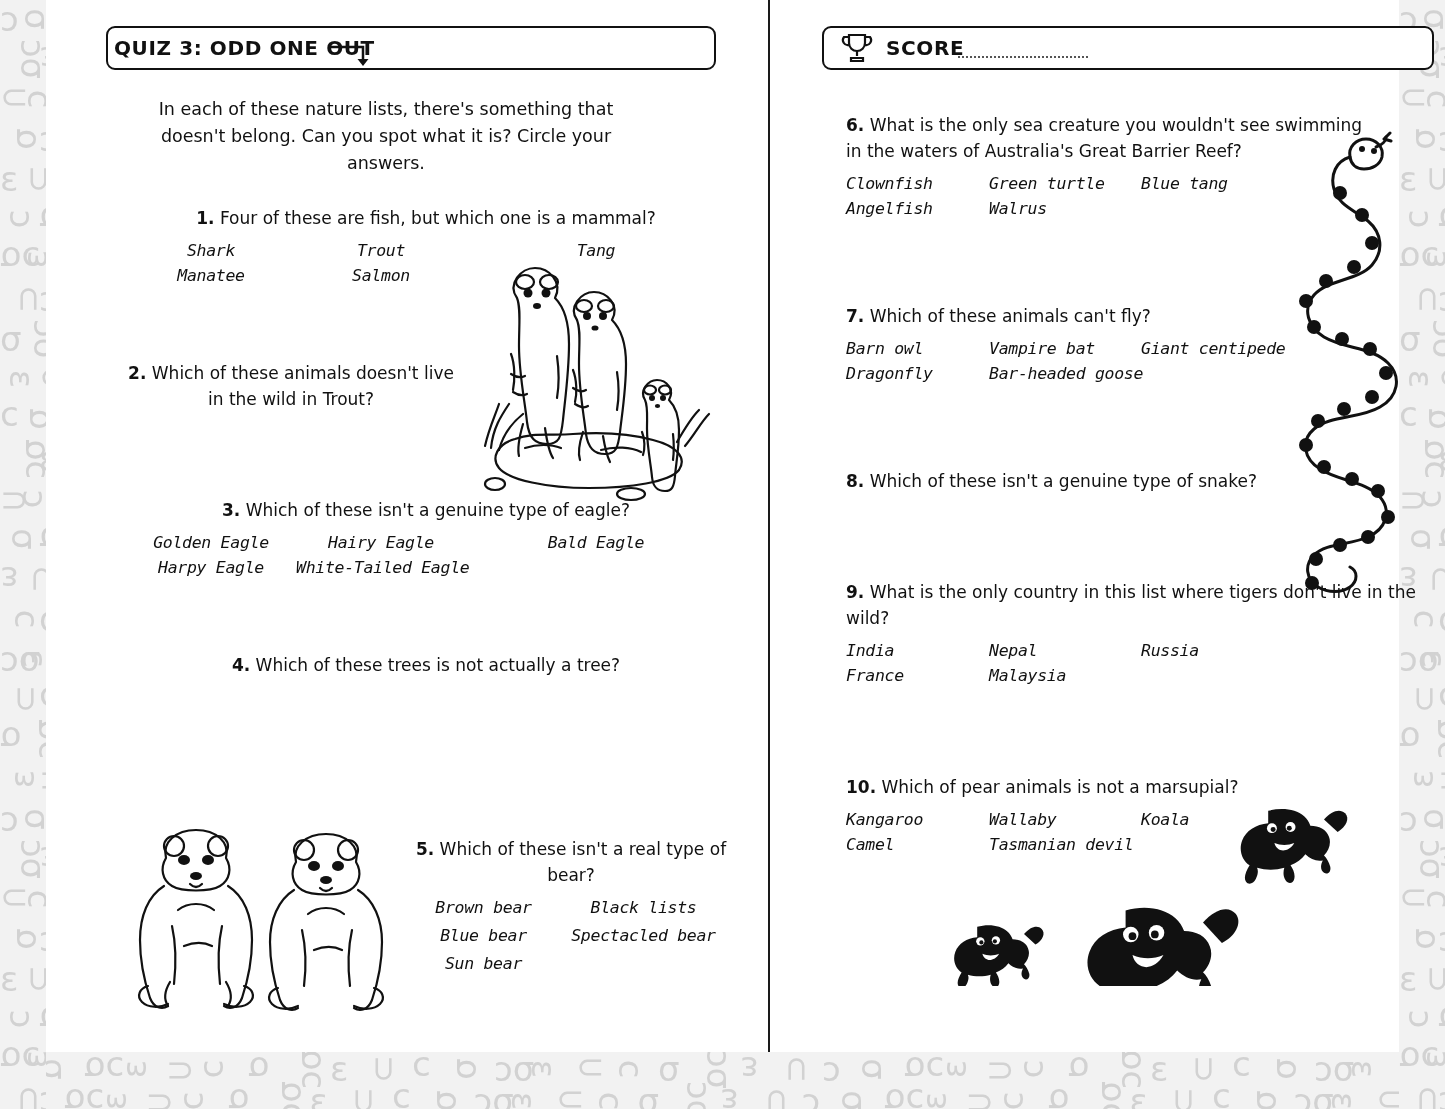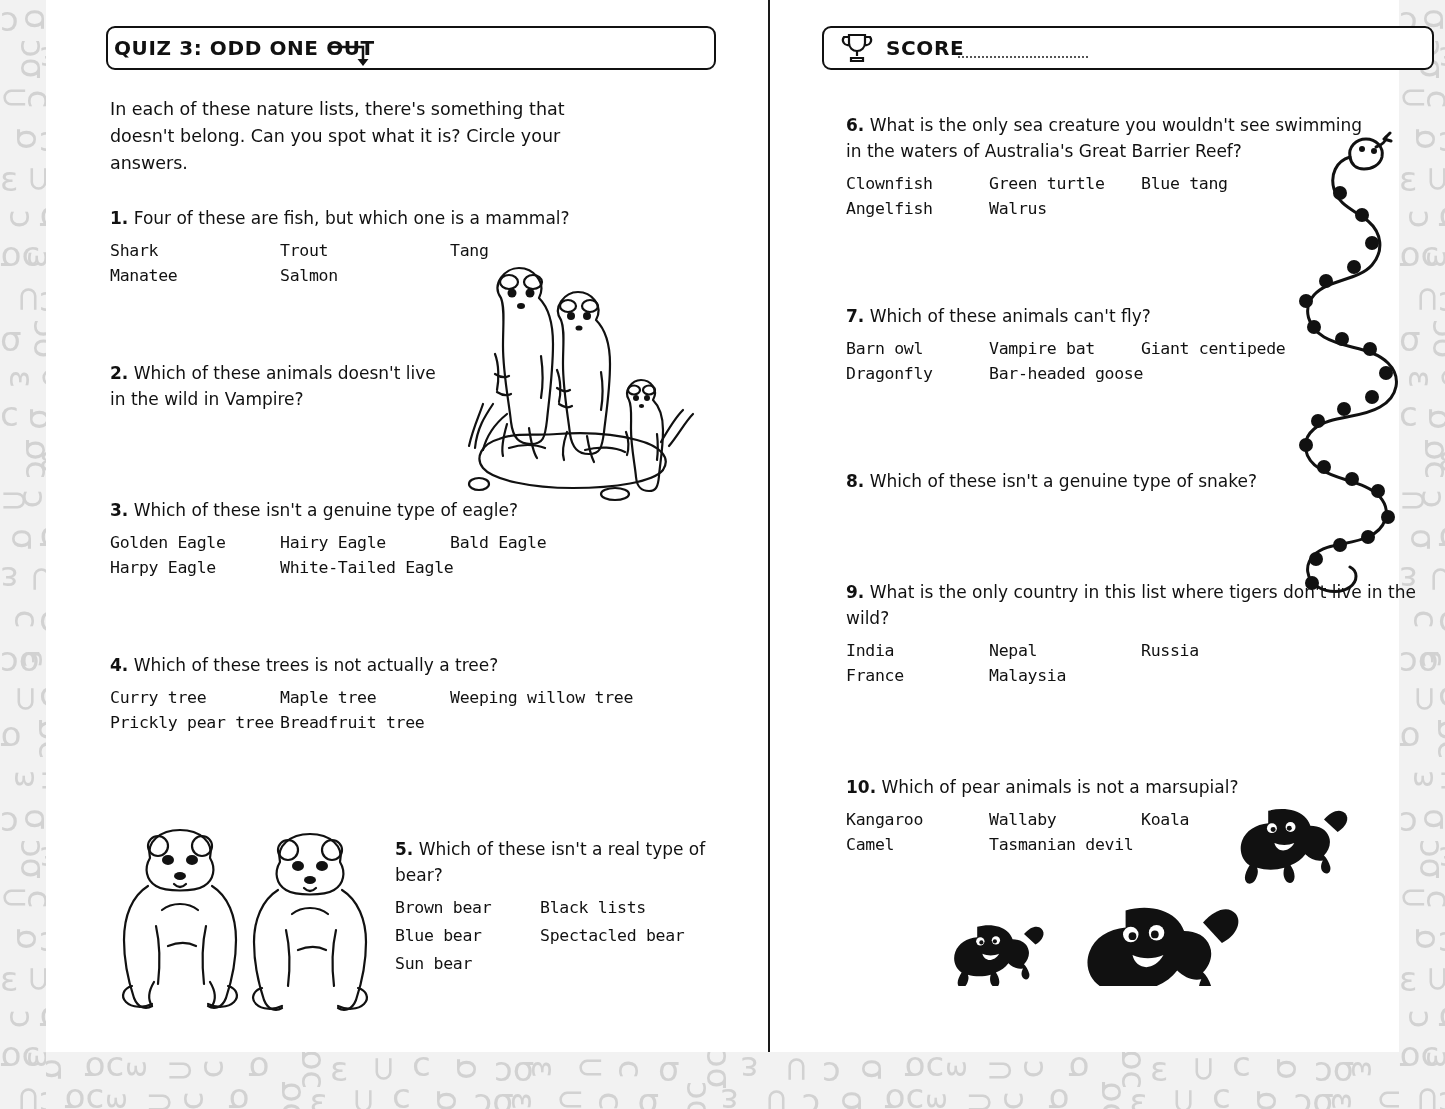--- a/index.html
+++ b/index.html
@@ -97,21 +97,21 @@
   
   #trophy-icon {
     position: absolute;
     left: 794px;
     top: 32px;
     width: 34px;
     height: 32px;
   }
 
   
-  #left-col  { position: absolute; left: 64px;  top: 96px; width: 600px; }
+  #left-col  { position: absolute; left: 80px;  top: 96px; width: 600px; text-align: center; }
   #right-col { position: absolute; left: 800px; top: 96px; width: 590px; }
 
   .intro {
     font-family: "DejaVu Sans", sans-serif;
     font-size: 17.5px;
     line-height: 27px;
     color: #111;
     width: 520px;
     margin: 0 0 28px 0;
   }
@@ -129,21 +129,21 @@
   .opt-grid {
     display: grid;
     column-gap: 0px;
     row-gap: 6px;
     font-family: "DejaVu Sans Mono", monospace;
     font-size: 16.5px;
     color: #111;
     letter-spacing: -0.3px;
   }
   .opt-grid.c3 { grid-template-columns: 170px 170px auto; }
-  .opt { white-space: nowrap; }
+  .opt { white-space: nowrap; font-style: italic; }
 
   
   .narrow { width: 330px; }
   .narrow .opt-grid { grid-template-columns: 170px 170px; }
 
   
   #q5-block {
     position: absolute;
     left: 285px;
     top: 724px;
@@ -464,21 +464,21 @@
         <span class="opt">Manatee</span>
         <span class="opt">Salmon</span>
       </div>
     </div>
 
     <div style="height:34px"></div>
 
     <div class="q-block narrow" style="width:330px">
       <p class="q-text">
         <span class="q-num">2.</span>
-        <span>Which of these animals doesn't live in the wild in Vampire?</span>
+        <span>Which of these animals doesn't live in the wild in Trout?</span>
       </p>
     </div>
 
     <div style="height:44px"></div>
 
     <div class="q-block">
       <p class="q-text">
         <span class="q-num">3.</span>
         <span>Which of these isn't a genuine type of eagle?</span>
       </p>
@@ -491,27 +491,20 @@
       </div>
     </div>
 
     <div style="height:34px"></div>
 
     <div class="q-block">
       <p class="q-text">
         <span class="q-num">4.</span>
         <span>Which of these trees is not actually a tree?</span>
       </p>
-      <div class="opt-grid c3" style="grid-template-columns:170px 170px auto">
-        <span class="opt">Curry tree</span>
-        <span class="opt">Maple tree</span>
-        <span class="opt">Weeping willow tree</span>
-        <span class="opt">Prickly pear tree</span>
-        <span class="opt">Breadfruit tree</span>
-      </div>
     </div>
 
     <div id="q5-block">
       <p class="q-text">
         <span class="q-num">5.</span>
         <span>Which of these isn't a real type of bear?</span>
       </p>
       <div class="opt-grid" style="grid-template-columns:145px auto; row-gap:9px">
         <span class="opt">Brown bear</span>
         <span class="opt">Black lists</span>

